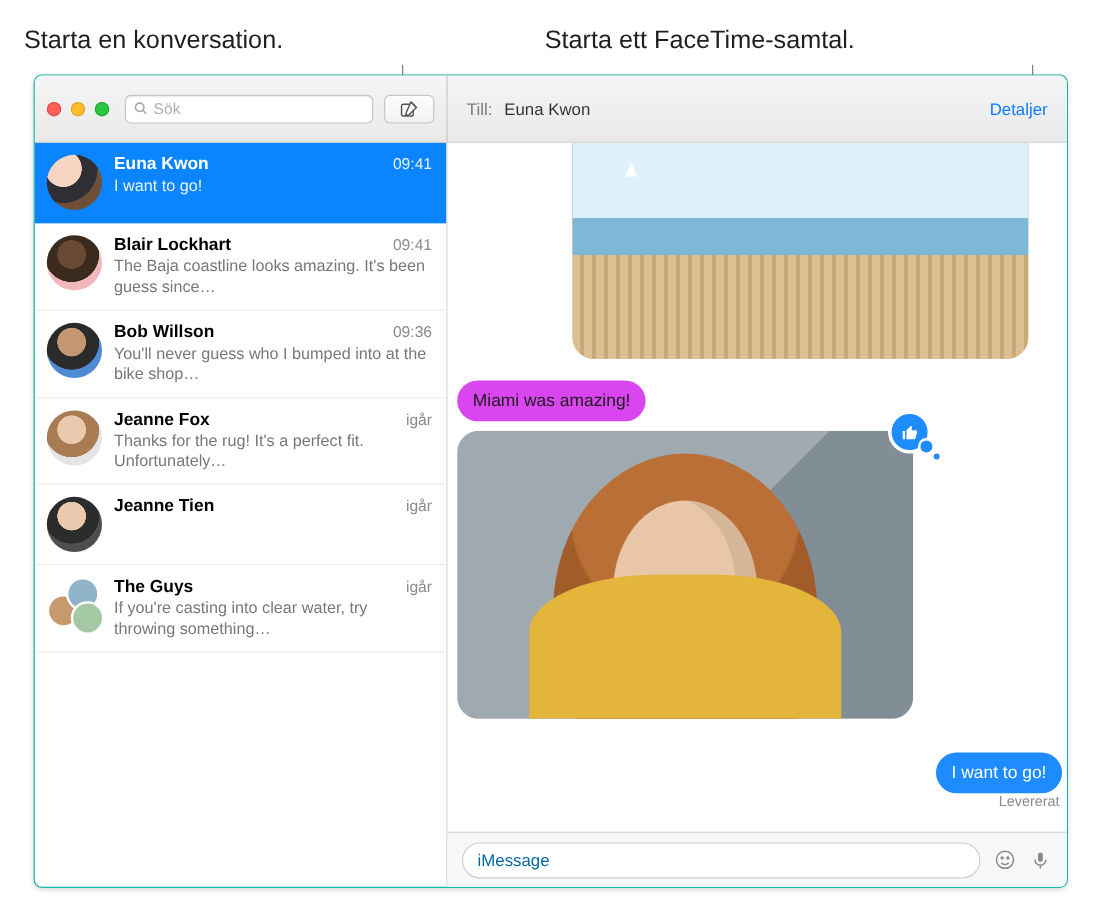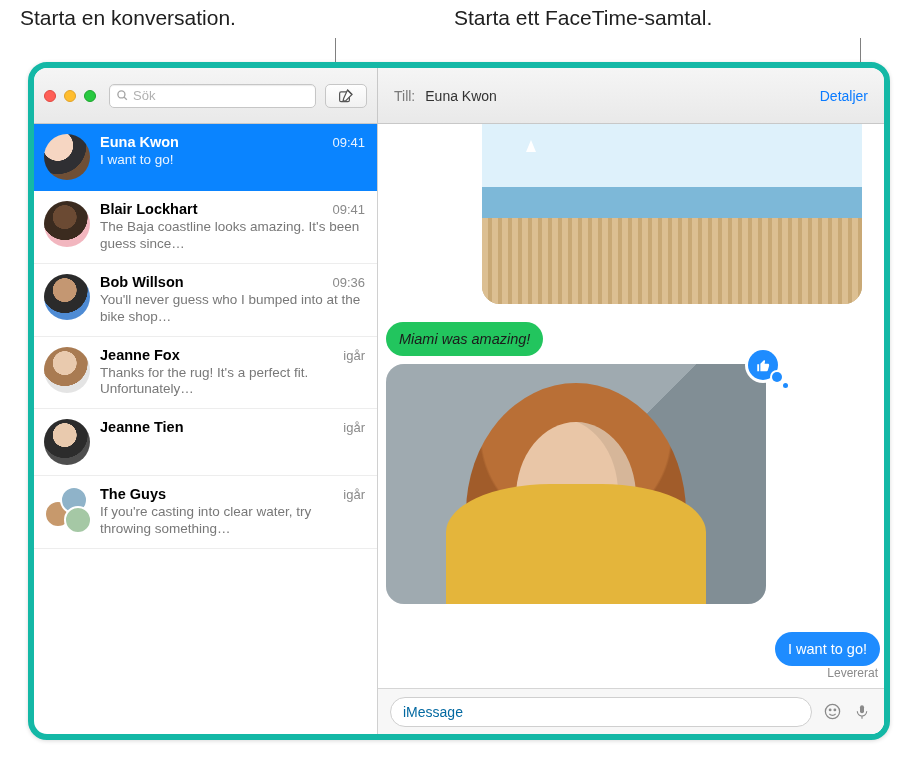--- a/index.html
+++ b/index.html
@@ -1,25 +1,25 @@
 <!DOCTYPE html>
 <html><head>
 <meta charset="utf-8">
 <style>
   * { box-sizing: border-box; margin: 0; padding: 0; font-family: -apple-system, "Helvetica Neue", Helvetica, Arial, sans-serif; }
   body { background: #fff; }
   .stage { position: relative; width: 913px; height: 761px; }
 
   
-  .callouts { position: absolute; top: 0; left: 0; width: 100%; height: 70px; text-decoration: underline; }
+  .callouts { position: absolute; top: 16px; left: 0; width: 100%; height: 70px; text-decoration: underline; }
   .callout-text { position: absolute; top: 6px; font-size: 21px; color: #202020; white-space: nowrap; }
   .callout-line { position: absolute; background: #808080; }
 
   
-  .window { position: absolute; top: 62px; left: 28px; width: 862px; height: 678px; border: 6px solid #14b8a6; border-radius: 19px; overflow: hidden; background: #fff; box-shadow: 0 1px 4px rgba(0,0,0,0.15); }
+  .window { position: absolute; top: 62px; left: 28px; width: 862px; height: 678px; border: 1px solid #14b8a6; border-radius: 7px; overflow: hidden; background: #fff; box-shadow: 0 1px 4px rgba(0,0,0,0.15); }
 
   
   .titlebar { height: 56px; border-bottom: 1px solid #c8c8c8; display: flex; background: linear-gradient(#f5f5f5,#e9e9e9); }
   .titlebar-left { width: 344px; display: flex; align-items: center; padding: 0 10px; gap: 9px; border-right: 1px solid #c8c8c8;}
   .traffic { display:flex; gap:8px; align-items:center; margin-right:4px;}
   .dot { width:12px; height:12px; border-radius:50%; }
   .dot.red{background:#ff5f57;border:0.5px solid #e14942;}
   .dot.yellow{background:#ffbd2e;border:0.5px solid #e1a328;}
   .dot.green{background:#28c940;border:0.5px solid #1da52e;}
   .search-box { flex:1; height:24px; border:1px solid #c6c6c6; border-radius:5px; background:#fff; display:flex; align-items:center; padding:0 6px; gap:4px; color:#b0b0b0; font-size:13px; box-shadow: inset 0 1px 1px rgba(0,0,0,0.08);}
@@ -48,21 +48,21 @@
   .row .time { font-size:13px; color:#8a8a8a;}
   .row.selected .time{color:#e9f3ff;}
   .row .preview { font-size:13.5px; color:#787878; line-height:1.25; margin-top:2px; max-height:34px; overflow:hidden;}
   .row.selected .preview{color:#eaf4ff;}
   .row.selected .name{color:#fff;}
 
   
   .chat { flex:1; display:flex; flex-direction:column; background:#fff; }
   .msgs { flex:1; padding: 0 18px 10px 18px; position:relative; overflow:hidden;}
   .bubble { position:absolute; border-radius:18px; padding:8px 13px; font-size:14.5px; line-height:1.25; max-width:360px;}
-  .bubble.incoming{ background:#22c55e; color:#1b1b1b;font-style:italic; }
+  .bubble.incoming{ background:#d946ef; color:#1b1b1b; }
   .bubble.outgoing{ background:#1e8cff; color:#fff; }
   .img-bubble{ position:absolute; border-radius:18px; overflow:hidden; }
   .img-bubble.incoming{ background:#e5e5ea; }
   .img-bubble .inner{ width:100%; height:100%; }
   .status-text{ position:absolute; font-size:12px; color:#8a8a8a; }
   .tapback{ position:absolute; width:30px; height:30px; background:#1e8cff; border-radius:50%; display:flex; align-items:center; justify-content:center; box-shadow:0 0 0 3px #fff;}
   .tapback .tail1{position:absolute; width:10px;height:10px;background:#1e8cff;border-radius:50%; right:-4px; bottom:-2px; box-shadow:0 0 0 2px #fff;}
   .tapback .tail2{position:absolute; width:5px;height:5px;background:#1e8cff;border-radius:50%; right:-10px; bottom:-8px; box-shadow:0 0 0 2px #fff;}
 
   .composer{ height:46px; border-top:1px solid #d5d5d5; display:flex; align-items:center; padding:0 12px; gap:10px; background:#f7f7f7;}

